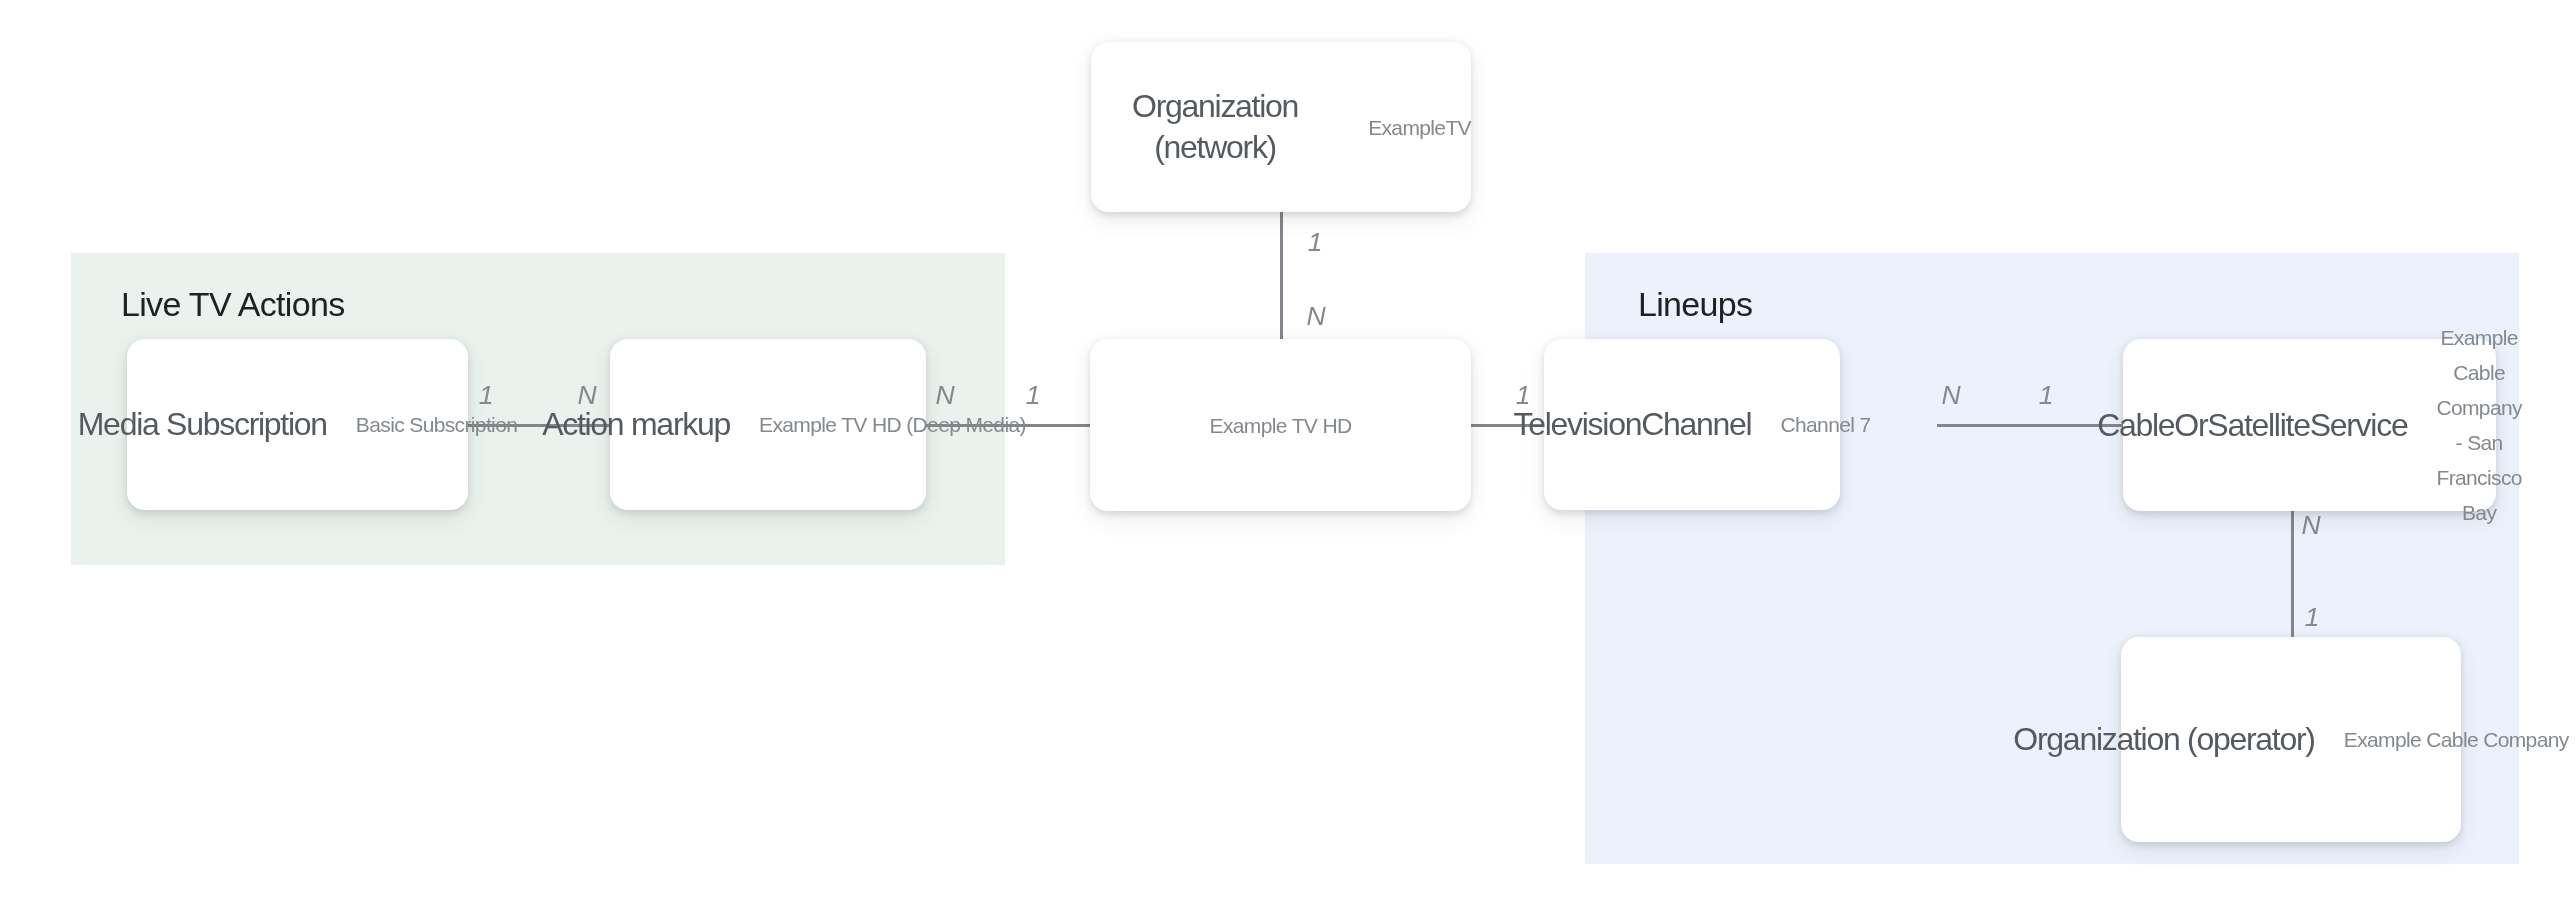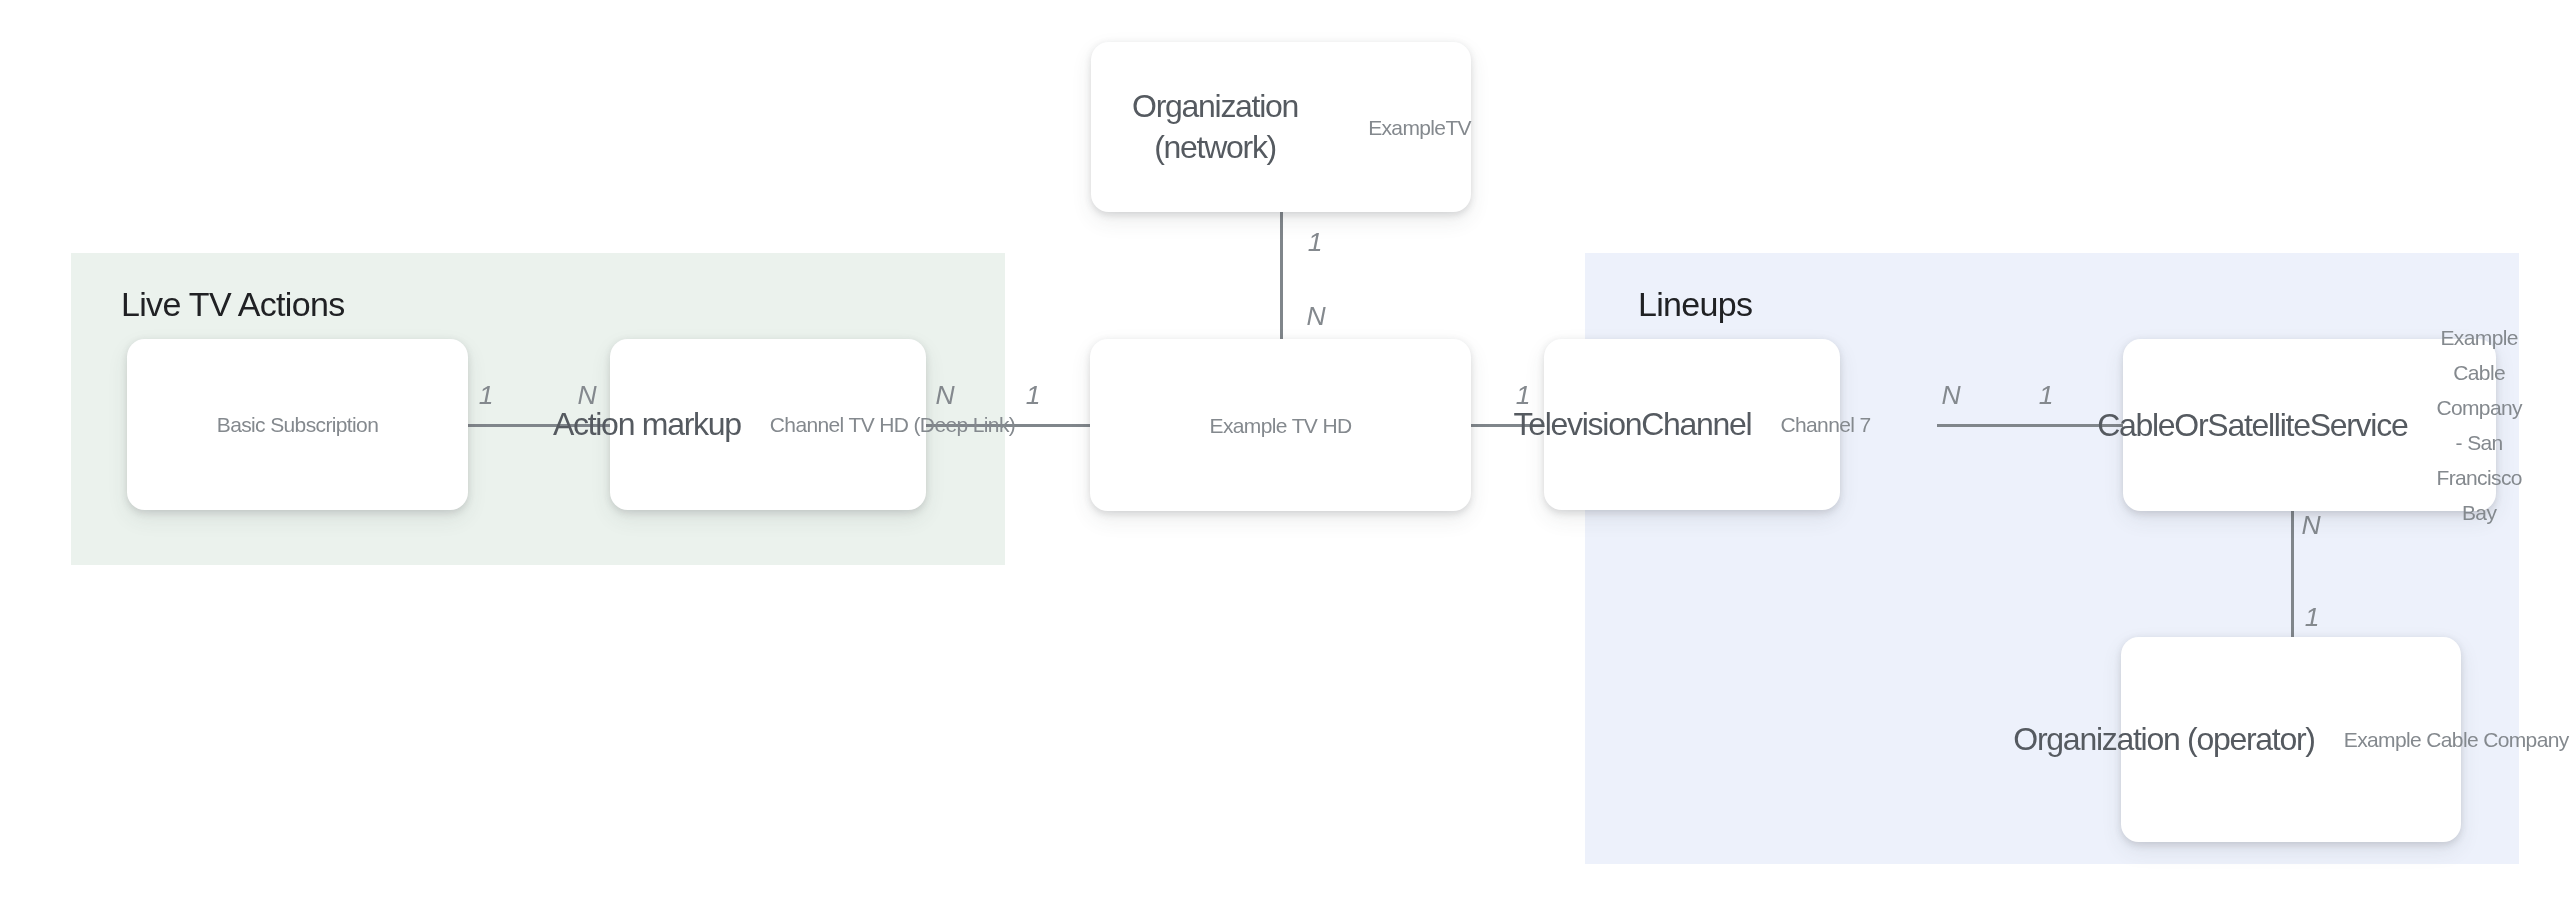--- a/index.html
+++ b/index.html
@@ -116,26 +116,27 @@
 
   <div class="card-label" style="left:2311px;top:525px;">N</div>
   <div class="card-label" style="left:2312px;top:617px;">1</div>
 
   <div class="node n-org-network">
     <div class="title wrap">Organization (network)</div>
     <div class="subtitle">ExampleTV</div>
   </div>
 
   <div class="node n-media-sub">
+    <div class="title">Media Subscription</div>
     <div class="subtitle">Basic Subscription</div>
   </div>
 
   <div class="node n-action-markup">
     <div class="title">Action markup</div>
-    <div class="subtitle">Channel TV HD (Deep Link)</div>
+    <div class="subtitle">Example TV HD (Deep Media)</div>
   </div>
 
   <div class="node n-broadcast">
     <div class="subtitle">Example TV HD</div>
   </div>
 
   <div class="node n-tv-channel">
     <div class="title">TelevisionChannel</div>
     <div class="subtitle">Channel 7</div>
   </div>

